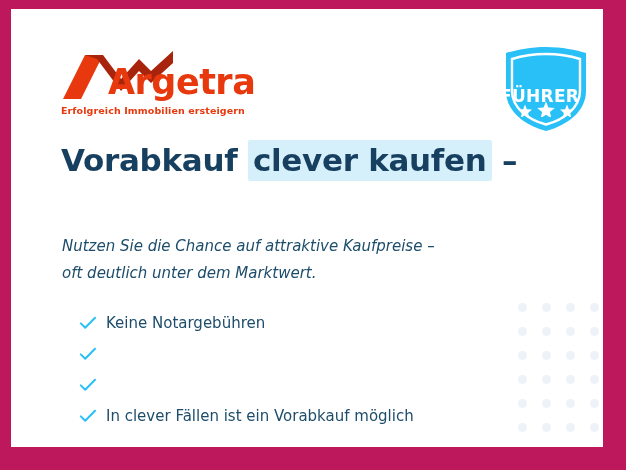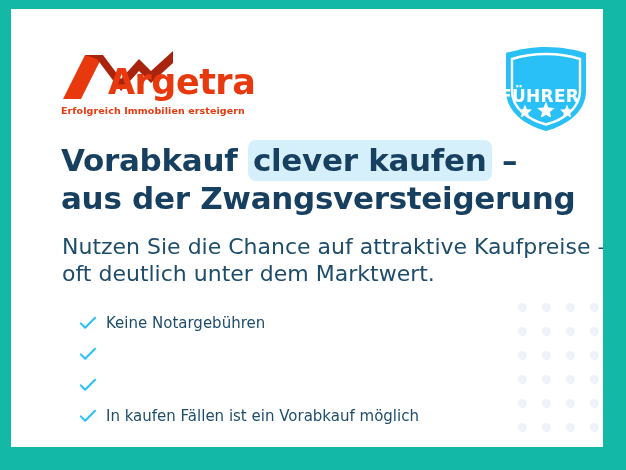--- a/index.html
+++ b/index.html
@@ -13,21 +13,21 @@
     background: #ccefff;
     font-family: "Liberation Sans", sans-serif;
   }
 
   #banner {
     position: absolute;
     left: 0;
     top: 0;
     width: 626px;
     height: 470px;
-    background: #14b8a6;
+    background: #be185d;
   }
 
   
   #card {
     position: absolute;
     left: 11px;
     top: 9px;
     width: 592px;
     height: 438px;
     background: #ffffff;
@@ -141,33 +141,34 @@
     font-size: 31px;
     font-weight: bold;
     line-height: 38px;
     letter-spacing: -0.3px;
     font-family: "DejaVu Sans", sans-serif;
   }
   .hl-line { white-space: nowrap; display: block; }
   .hl-mark {
     background: #d6f0fb;
     padding: 2px 5px 3px 5px;
-    border-radius: 8px;
+    border-radius: 2px;
   }
 
   
   #subheadline {
     position: absolute;
     left: 51px;
     top: 224px;
     width: 480px;
     color: #1d4d6b;
-    font-size: 22px;
+    font-size: 15px;
     line-height: 27px;
     font-family: "DejaVu Sans", sans-serif;
+    font-style: italic;
   }
   .sub-line { display: block; white-space: nowrap; }
 
   
   #checklist {
     position: absolute;
     left: 68px;
     top: 298px;
     width: 450px;
   }
@@ -244,21 +245,20 @@
         <svg viewBox="0 0 62 16" width="62" height="16">
           <polygon fill="#ffffff" points="10,3.5 11.9,8.3 17,8.6 13.1,11.9 14.3,16.9 10,14.1 5.7,16.9 6.9,11.9 3,8.6 8.1,8.3"></polygon>
           <polygon fill="#ffffff" points="31,0.5 33.4,6.5 39.8,6.9 34.9,11 36.4,17.2 31,13.8 25.6,17.2 27.1,11 22.2,6.9 28.6,6.5"></polygon>
           <polygon fill="#ffffff" points="52,3.5 53.9,8.3 59,8.6 55.1,11.9 56.3,16.9 52,14.1 47.7,16.9 48.9,11.9 45,8.6 50.1,8.3"></polygon>
         </svg>
       </div>
     </div>
 
     <div id="headline">
       <span class="hl-line"><span>Vorabkauf </span><span class="hl-mark">clever kaufen</span><span> –</span></span>
-      <span class="hl-line">aus der Zwangsversteigerung</span>
     </div>
 
     <div id="subheadline">
       <span class="sub-line">Nutzen Sie die Chance auf attraktive Kaufpreise –</span>
       <span class="sub-line">oft deutlich unter dem Marktwert.</span>
     </div>
 
     <div id="checklist">
       <div class="check-item">
         <span class="check-icon">
@@ -281,18 +281,18 @@
               <polyline points="1.8,8.4 6.8,13.4 18,2" fill="none" stroke="#29c0f7" stroke-width="2.3" stroke-linecap="round" stroke-linejoin="round"></polyline>
             </svg>
         </span>
       </div>
       <div class="check-item">
         <span class="check-icon">
           <svg viewBox="0 0 20 16" width="18" height="14">
               <polyline points="1.8,8.4 6.8,13.4 18,2" fill="none" stroke="#29c0f7" stroke-width="2.3" stroke-linecap="round" stroke-linejoin="round"></polyline>
             </svg>
         </span>
-        <span class="check-label">In kaufen Fällen ist ein Vorabkauf möglich</span>
+        <span class="check-label">In clever Fällen ist ein Vorabkauf möglich</span>
       </div>
     </div>
 
   </div>
 </div>
 
 </body></html>

